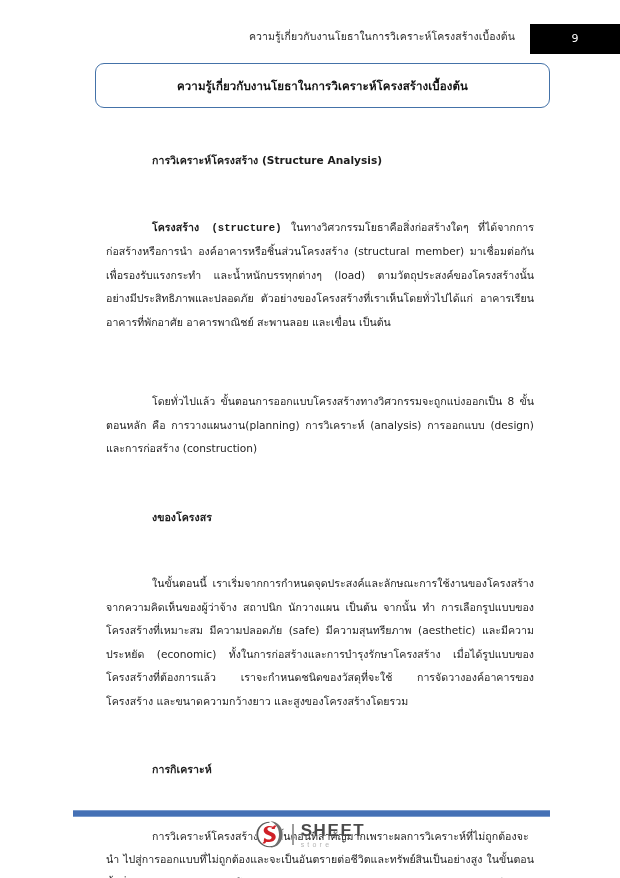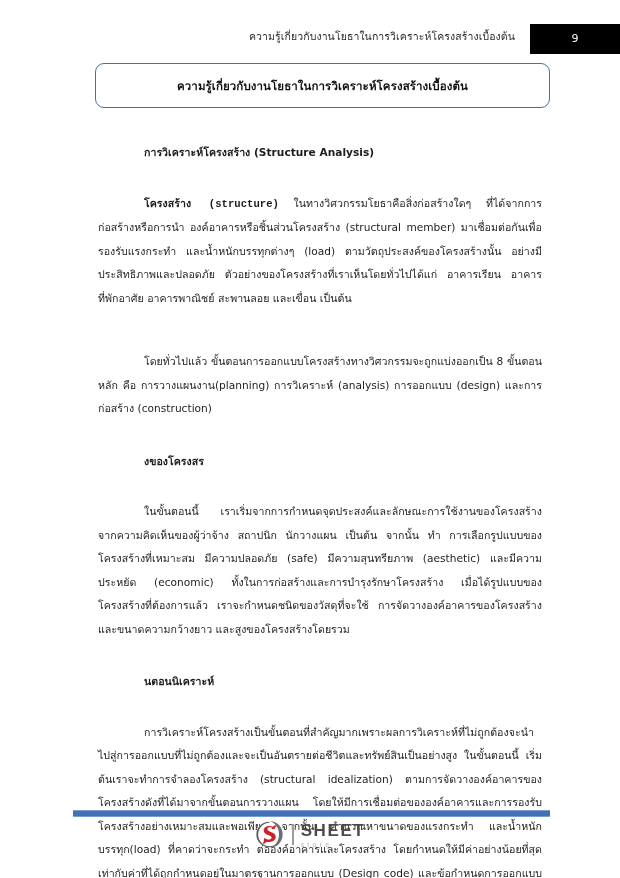--- a/index.html
+++ b/index.html
@@ -84,21 +84,21 @@
   }
 
   
   .content {
     position: absolute;
     left: 90px;
     top: 133px;
     width: 460px;
   }
   .content p {
-    margin: 8px;
+    margin: 16px;
     font-size: 10.6px;
     line-height: 23.5px;
     color: #1c1c1c;
     text-align: justify;
     text-justify: inter-word;
     letter-spacing: 0.02px;
   }
   .heading {
     font-weight: bold;
     padding-left: 46px;
@@ -196,21 +196,21 @@
 
     <p class="para">โดยทั่วไปแล้ว ขั้นตอนการออกแบบโครงสร้างทางวิศวกรรมจะถูกแบ่งออกเป็น 8 ขั้นตอนหลัก คือ การวางแผนงาน(planning) การวิเคราะห์ (analysis) การออกแบบ (design) และการก่อสร้าง (construction)</p>
     <div class="gap-lg"></div>
 
     <p class="heading">งของโครงสร</p>
     <div class="gap-md"></div>
 
     <p class="para">ในขั้นตอนนี้ เราเริ่มจากการกำหนดจุดประสงค์และลักษณะการใช้งานของโครงสร้างจากความคิดเห็นของผู้ว่าจ้าง สถาปนิก นักวางแผน เป็นต้น จากนั้น ทำ การเลือกรูปแบบของโครงสร้างที่เหมาะสม มีความปลอดภัย (safe) มีความสุนทรียภาพ (aesthetic) และมีความประหยัด (economic) ทั้งในการก่อสร้างและการบำรุงรักษาโครงสร้าง เมื่อได้รูปแบบของโครงสร้างที่ต้องการแล้ว เราจะกำหนดชนิดของวัสดุที่จะใช้ การจัดวางองค์อาคารของโครงสร้าง และขนาดความกว้างยาว และสูงของโครงสร้างโดยรวม</p>
     <div class="gap-lg"></div>
 
-    <p class="heading">นตอนนิเคราะห์</p>
+    <p class="heading">การกิเคราะห์</p>
     <div class="gap-md"></div>
 
     <p class="para">การวิเคราะห์โครงสร้างเป็นขั้นตอนที่สำคัญมากเพราะผลการวิเคราะห์ที่ไม่ถูกต้องจะนำ ไปสู่การออกแบบที่ไม่ถูกต้องและจะเป็นอันตรายต่อชีวิตและทรัพย์สินเป็นอย่างสูง ในขั้นตอนนี้ เริ่มต้นเราจะทำการจำลองโครงสร้าง (structural idealization) ตามการจัดวางองค์อาคารของโครงสร้างดังที่ได้มาจากขั้นตอนการวางแผน โดยให้มีการเชื่อมต่อขององค์อาคารและการรองรับโครงสร้างอย่างเหมาะสมและพอเพียง จากนั้น คำนวณหาขนาดของแรงกระทำ และน้ำหนักบรรทุก(load) ที่คาดว่าจะกระทำ ต่อองค์อาคารและโครงสร้าง โดยกำหนดให้มีค่าอย่างน้อยที่สุดเท่ากับค่าที่ได้ถูกกำหนดอยู่ในมาตรฐานการออกแบบ (Design code) และข้อกำหนดการออกแบบ (Design specification) ในพื้นที่ที่จะทำ การก่อสร้าง เช่น ตามข้อกำหนดของกรุงเทพมหานคร ในกรณีที่โครงสร้างที่เรากำ ลังออกแบบอยู่ในเขตพื้นที่</p>
   </div>
 
   <div class="footer-rule"></div>
 
   <div class="footer-logo">
     <div class="logo-mark">
       <svg width="29" height="29" viewBox="0 0 64 64" aria-hidden="true">

